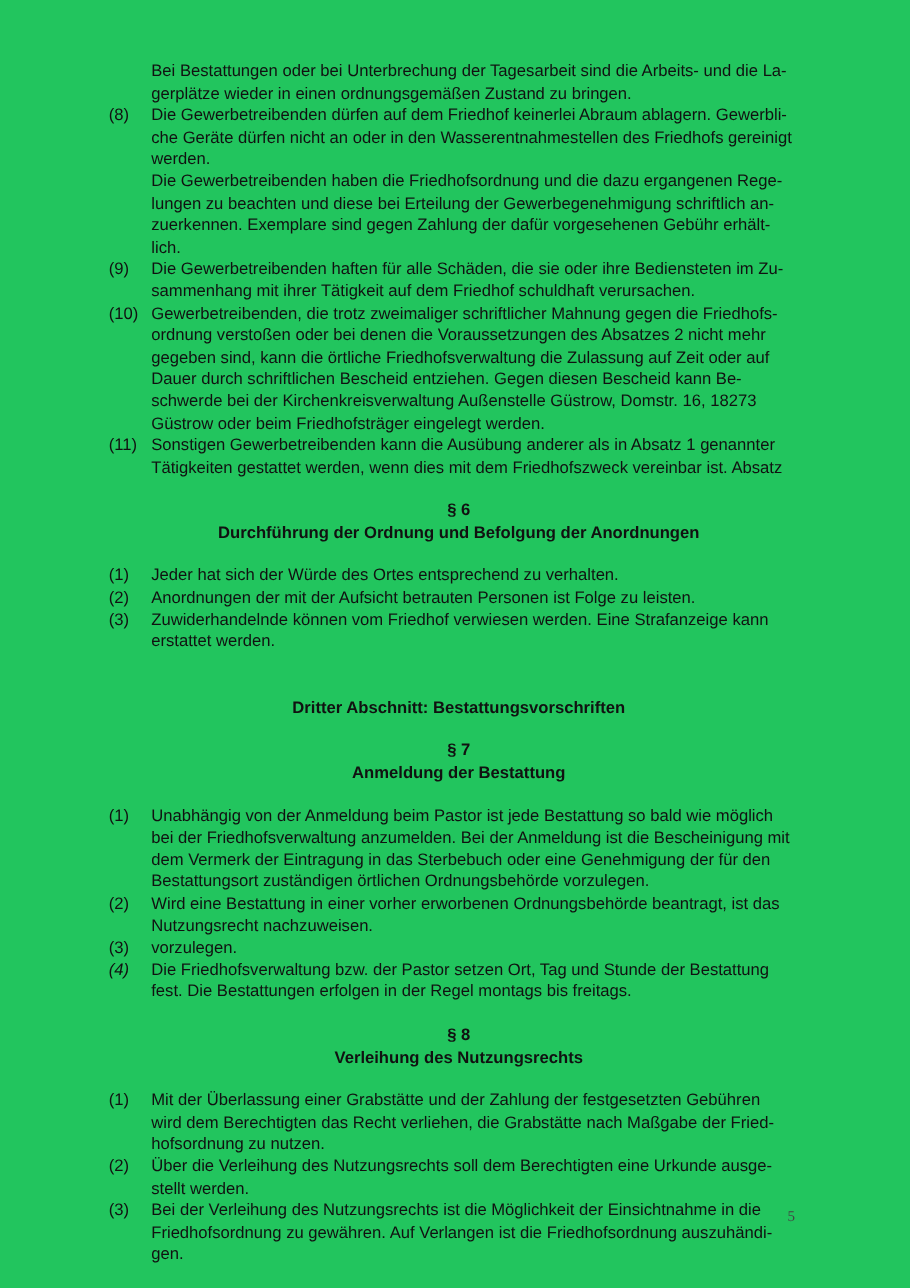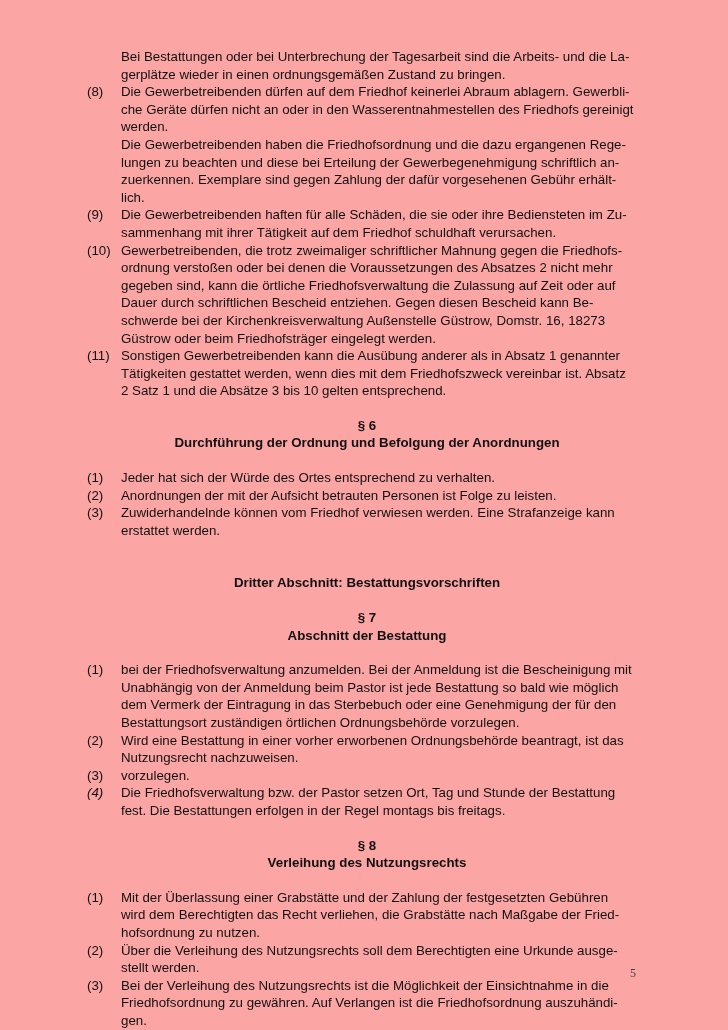--- a/index.html
+++ b/index.html
@@ -1,17 +1,17 @@
 <!DOCTYPE html>
 <html><head>
 <meta charset="utf-8">
 <style>
   html, body { margin:0; padding:0; background:#ffffff; }
   body { width:728px; height:1030px; position:relative; overflow:hidden; }
-  .page { position:absolute; left:0; top:0; width:728px; height:1030px; background:#fca5a5; color:#111; font-family:"Liberation Sans", sans-serif; font-size:13.3px; }
+  .page { position:absolute; left:0; top:0; width:728px; height:1030px; background:#22c55e; color:#111; font-family:"Liberation Sans", sans-serif; font-size:13.3px; }
   .content { position:absolute; left:87px; top:48px; width:560px; }
   .line { height:17.6px; line-height:17.6px; white-space:nowrap; }
   .para { position:relative; }
   .num { position:absolute; left:0; top:0; width:34px; }
   .num.italic { font-style:italic; }
   .body { margin-left:34px; }
   .heading { text-align:center; font-weight:bold; width:560px; }
   .gap-s { height:9px; }
   .gap-m { height:17px; }
   .gap-l { height:26px; }
@@ -56,21 +56,20 @@
           <div class="line">Dauer durch schriftlichen Bescheid entziehen. Gegen diesen Bescheid kann Be-</div>
           <div class="line">schwerde bei der Kirchenkreisverwaltung Außenstelle Güstrow, Domstr. 16, 18273</div>
           <div class="line">Güstrow oder beim Friedhofsträger eingelegt werden.</div>
         </div>
       </div>
       <div class="para">
         <div class="num line">(11)</div>
         <div class="body">
           <div class="line">Sonstigen Gewerbetreibenden kann die Ausübung anderer als in Absatz 1 genannter</div>
           <div class="line">Tätigkeiten gestattet werden, wenn dies mit dem Friedhofszweck vereinbar ist. Absatz</div>
-          <div class="line">2 Satz 1 und die Absätze 3 bis 10 gelten entsprechend.</div>
         </div>
       </div>
       <div class="gap-m"></div>
       <div class="heading">
         <div class="line">§ 6</div>
         <div class="line">Durchführung der Ordnung und Befolgung der Anordnungen</div>
       </div>
       <div class="gap-m"></div>
       <div class="para">
         <div class="num line">(1)</div>
@@ -92,28 +91,28 @@
         </div>
       </div>
       <div class="gap-l"></div>
       <div class="gap-s"></div>
       <div class="heading">
         <div class="line">Dritter Abschnitt: Bestattungsvorschriften</div>
       </div>
       <div class="gap-m"></div>
       <div class="heading">
         <div class="line">§ 7</div>
-        <div class="line">Abschnitt der Bestattung</div>
+        <div class="line">Anmeldung der Bestattung</div>
       </div>
       <div class="gap-m"></div>
       <div class="para">
         <div class="num line">(1)</div>
         <div class="body">
+          <div class="line">Unabhängig von der Anmeldung beim Pastor ist jede Bestattung so bald wie möglich</div>
           <div class="line">bei der Friedhofsverwaltung anzumelden. Bei der Anmeldung ist die Bescheinigung mit</div>
-          <div class="line">Unabhängig von der Anmeldung beim Pastor ist jede Bestattung so bald wie möglich</div>
           <div class="line">dem Vermerk der Eintragung in das Sterbebuch oder eine Genehmigung der für den</div>
           <div class="line">Bestattungsort zuständigen örtlichen Ordnungsbehörde vorzulegen.</div>
         </div>
       </div>
       <div class="para">
         <div class="num line">(2)</div>
         <div class="body">
           <div class="line">Wird eine Bestattung in einer vorher erworbenen Ordnungsbehörde beantragt, ist das</div>
           <div class="line">Nutzungsrecht nachzuweisen.</div>
         </div>

